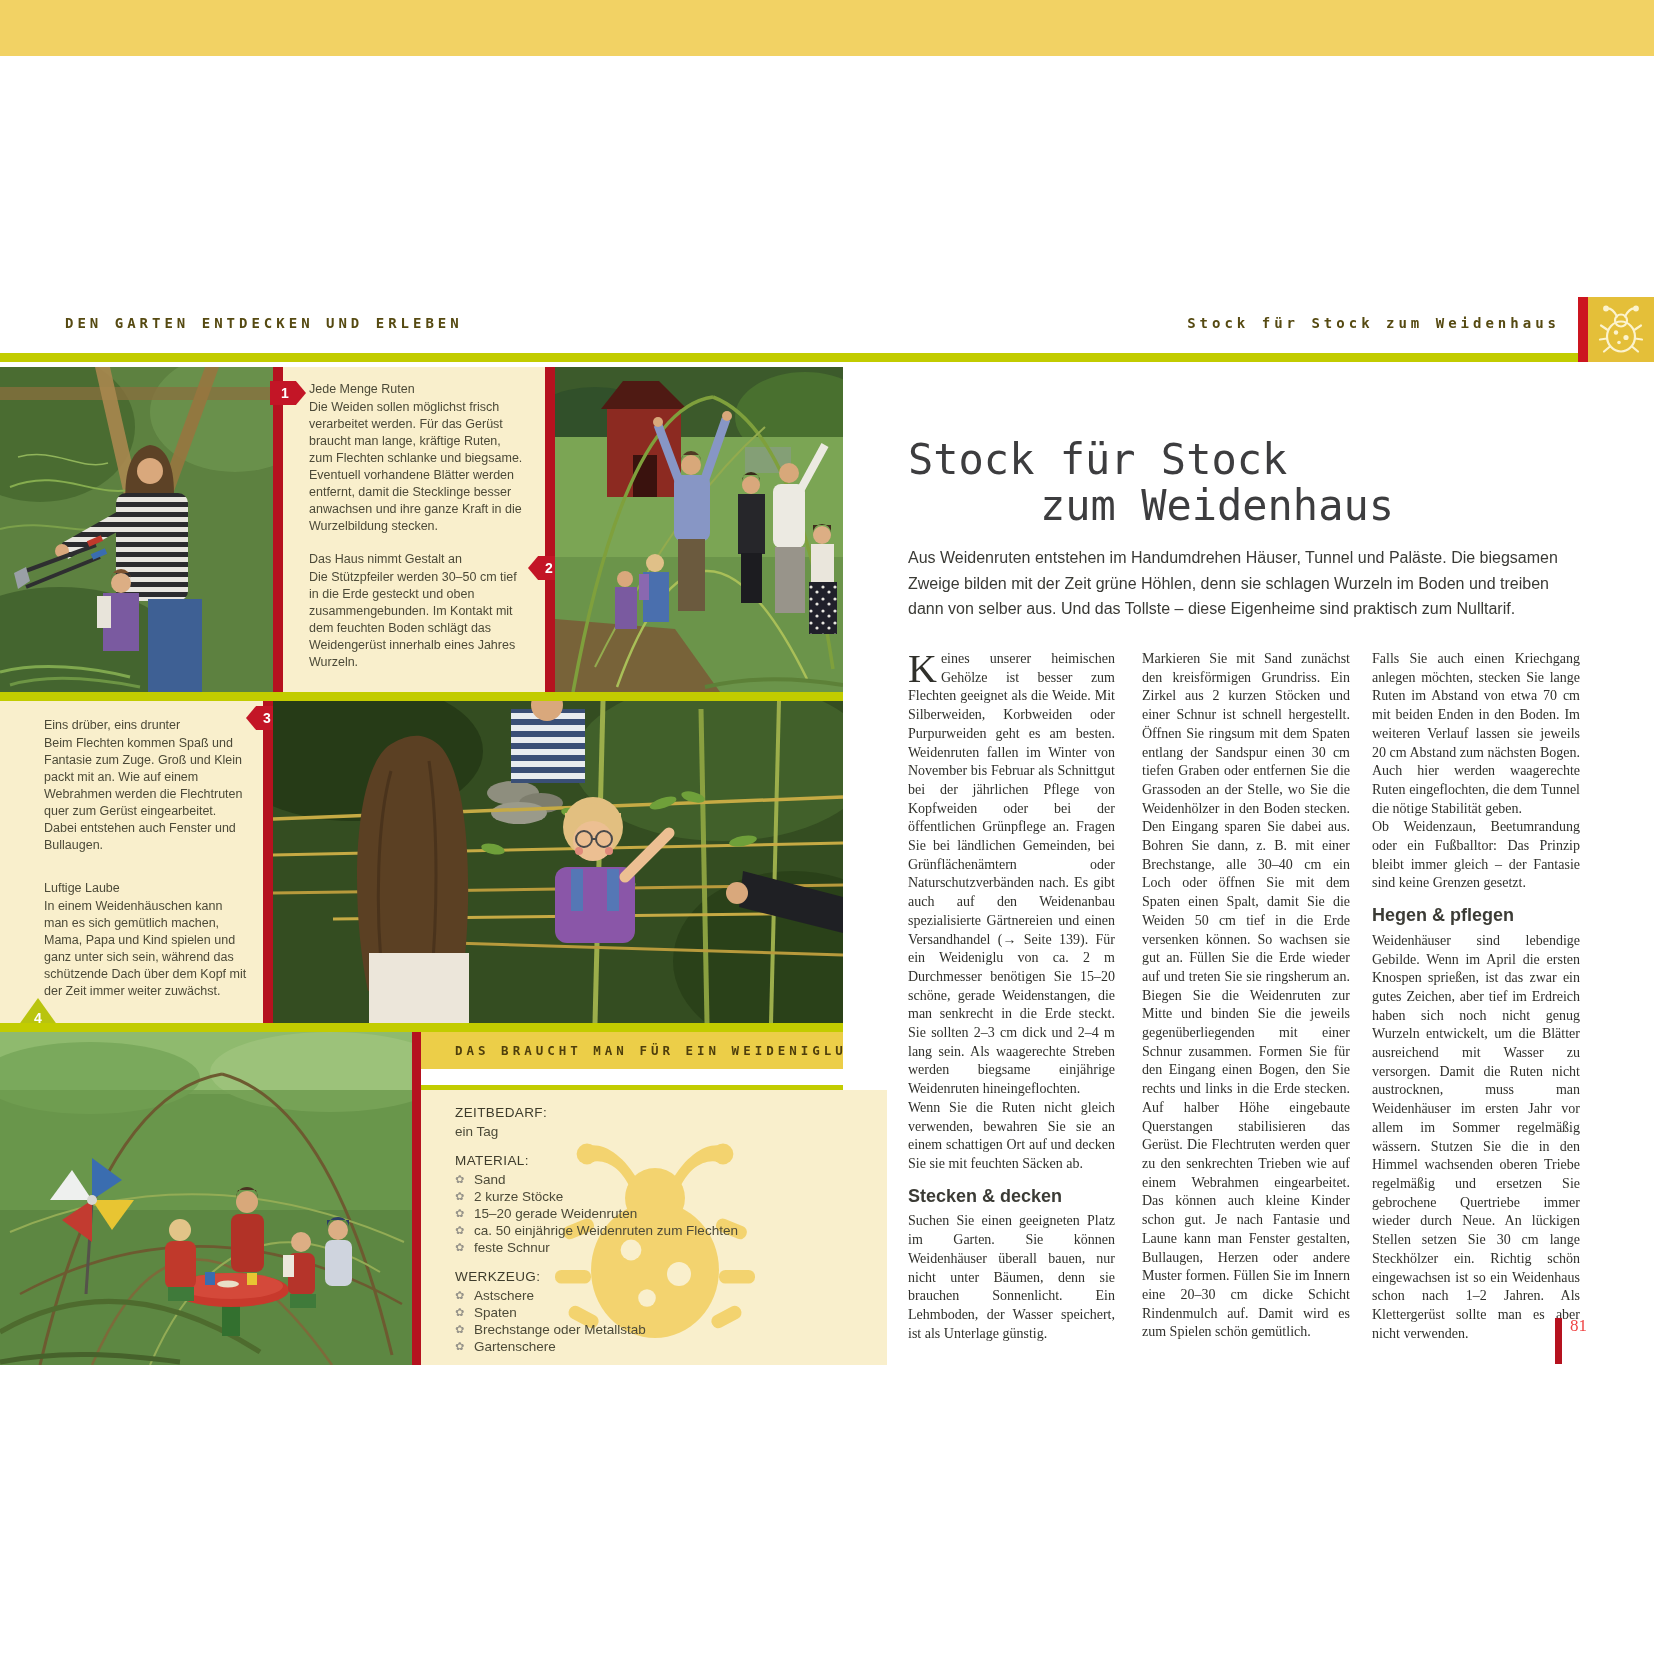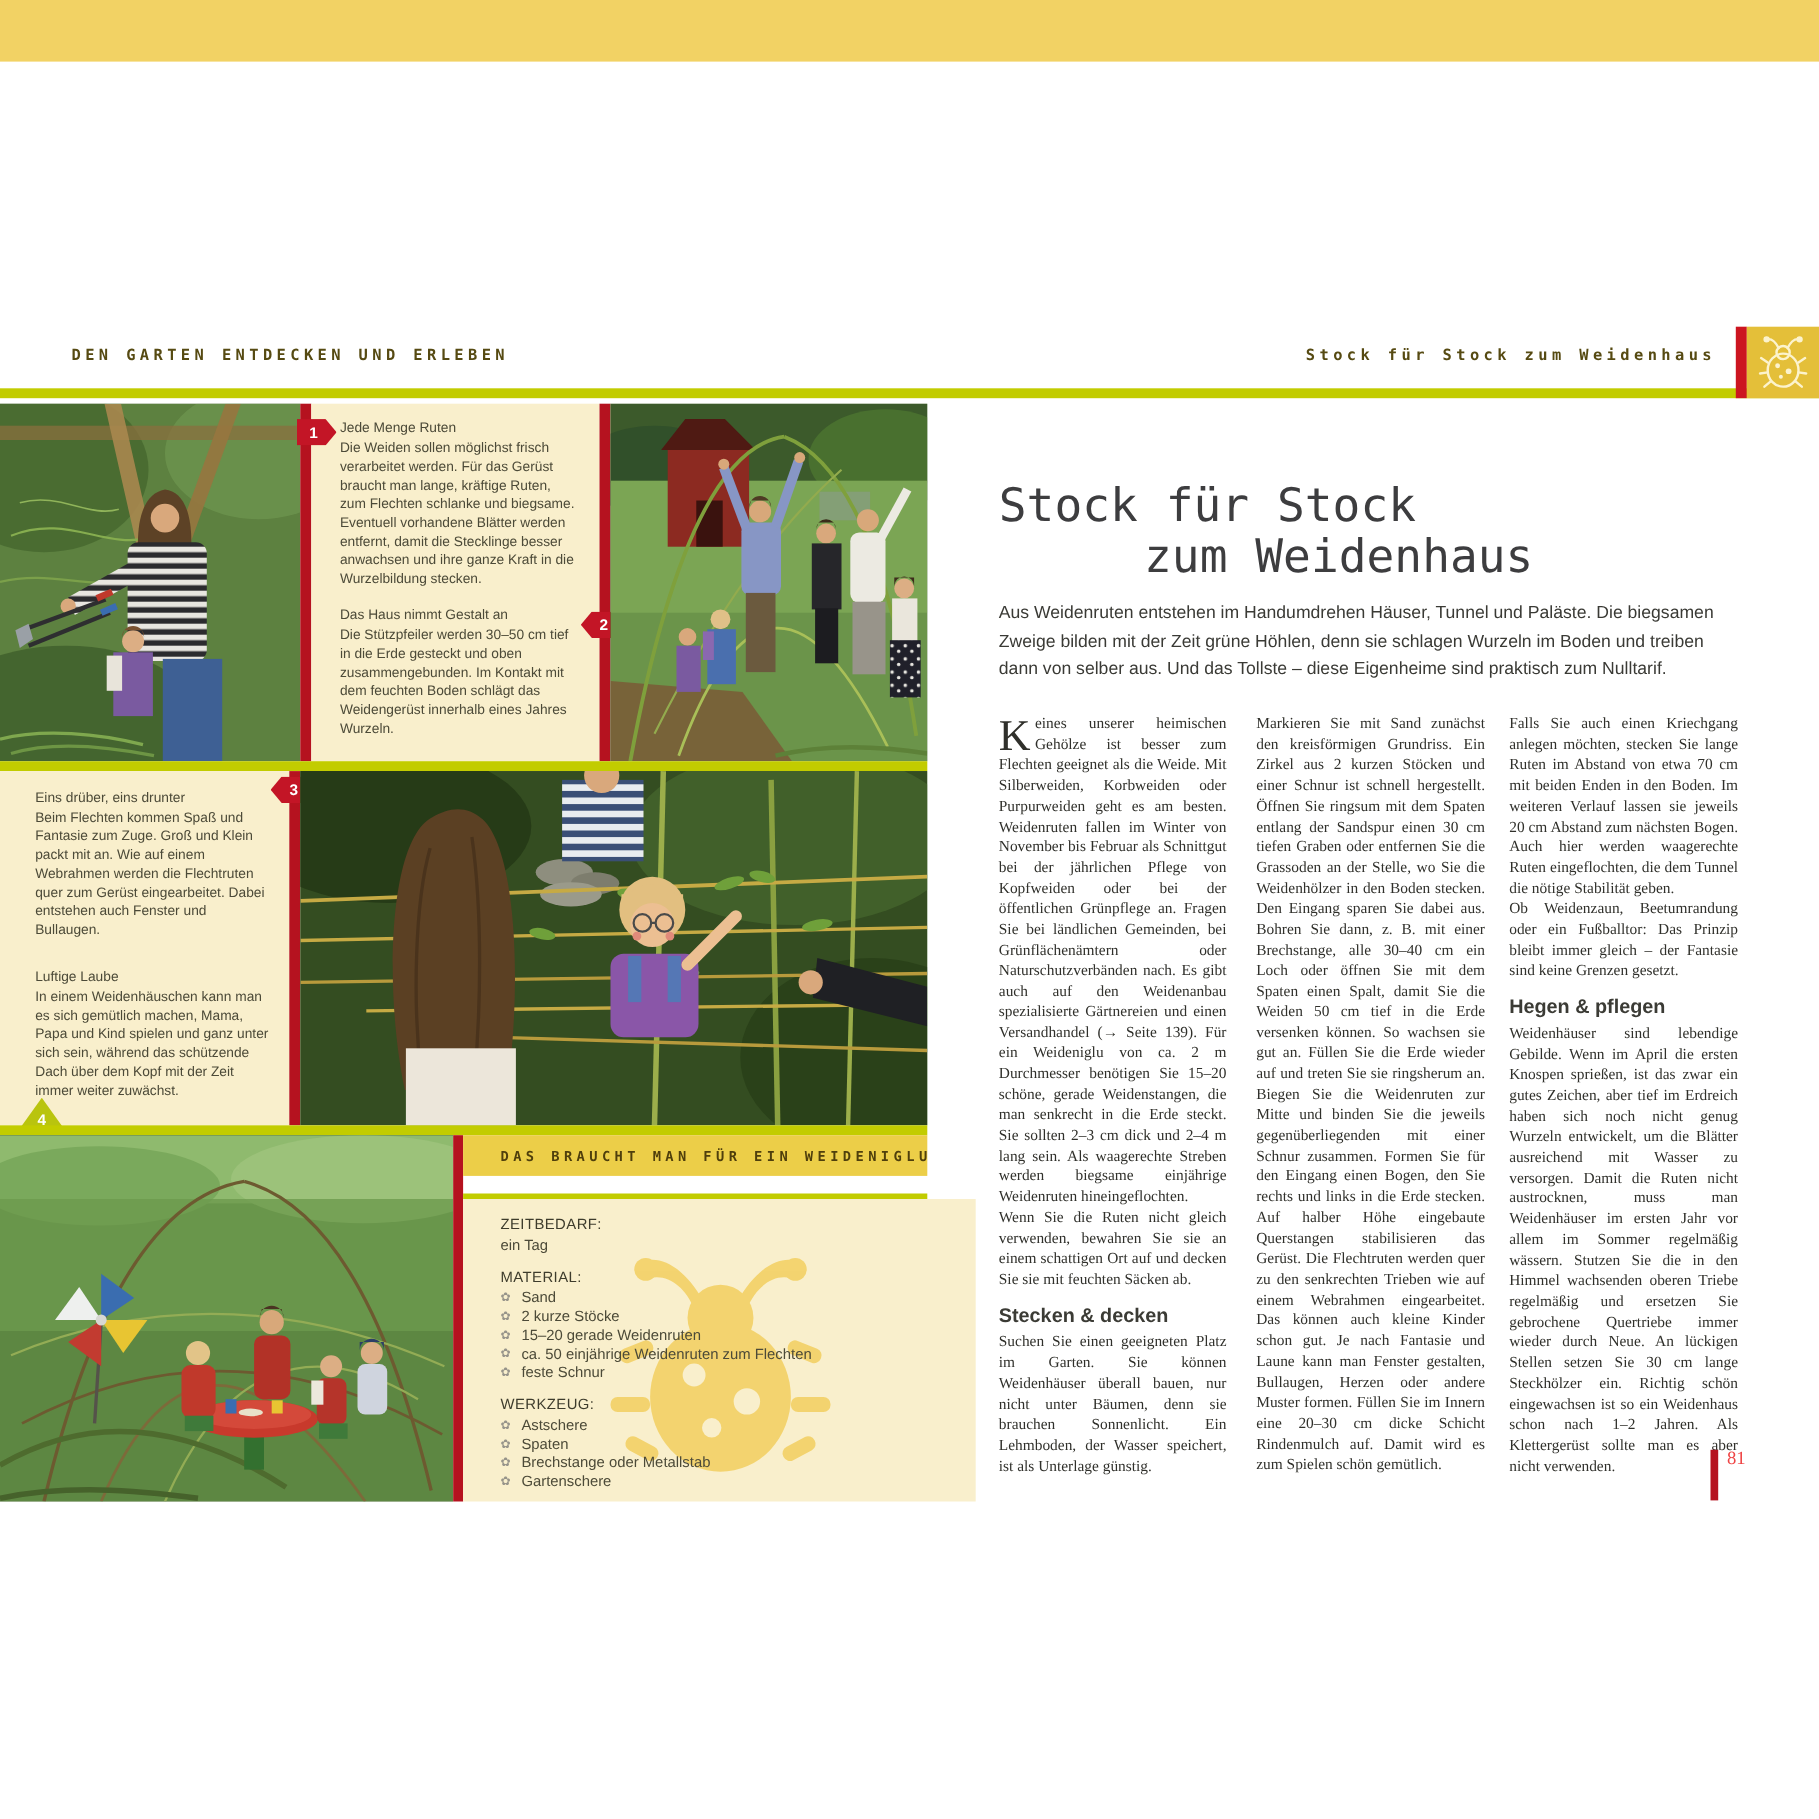--- a/index.html
+++ b/index.html
@@ -190,21 +190,21 @@
       <rect x="88" y="205" width="26" height="50" fill="#4a6fae"></rect>
       <rect x="84" y="207" width="10" height="26" fill="#8a68b0"></rect>
       <circle cx="70" cy="212" r="8" fill="#d9a87c"></circle>
       <rect x="60" y="220" width="22" height="42" fill="#7a5aa0"></rect>
       <path d="M150,320 C200,308 250,312 288,318" stroke="#5d8138" stroke-width="4" fill="none"></path>
     </svg>
   </div>
 
   <div class="abs limeline" style="left:0;top:692px;width:843px;height:9px;"></div>
 
-  <div class="abs creambox" style="left:0;top:701px;width:263px;height:322px;box-sizing:border-box;padding:16px 14px 0 32px;">
+  <div class="abs creambox" style="left:0;top:701px;width:263px;height:322px;box-sizing:border-box;padding:16px 14px 0 44px;">
     <div class="caption">
       <p class="cap-title">Eins drüber, eins drunter</p>
       <p>Beim Flechten kommen Spaß und Fantasie zum Zuge. Groß und Klein packt mit an. Wie auf einem Webrahmen werden die Flechtruten quer zum Gerüst eingearbeitet. Dabei entstehen auch Fenster und Bullaugen.</p>
     </div>
     <div class="caption" style="margin-top:26px;">
       <p class="cap-title">Luftige Laube</p>
       <p>In einem Weidenhäuschen kann man es sich gemütlich machen, Mama, Papa und Kind spielen und ganz unter sich sein, während das schützende Dach über dem Kopf mit der Zeit immer weiter zuwächst.</p>
     </div>
   </div>
   <div class="abs redstrip" style="left:263px;top:701px;width:10px;height:322px;"></div>

